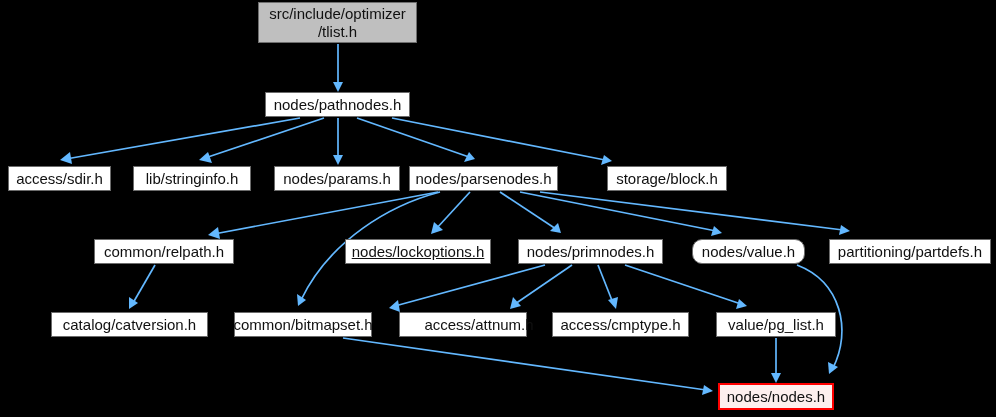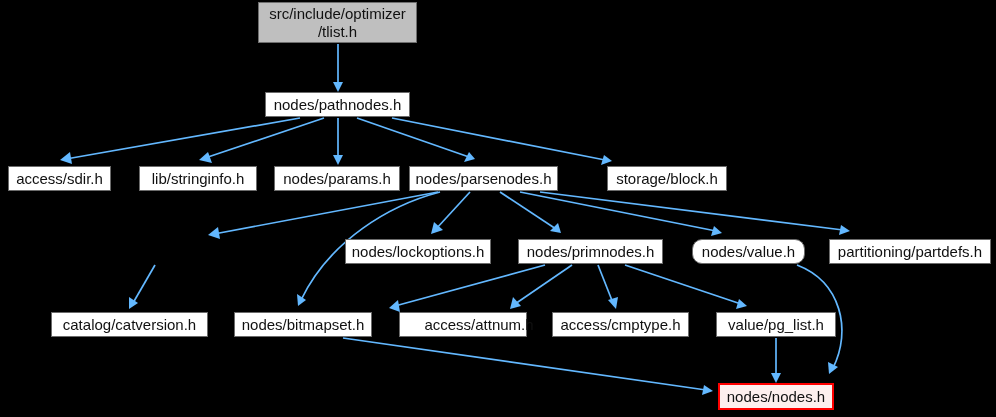--- a/index.html
+++ b/index.html
@@ -96,27 +96,28 @@
       </g>
       <g>
         <path d="M776,338 L776,377" stroke="#63b8ff" stroke-width="1.7" fill="none"></path>
         <polygon points="776,383 771,373 781,373" fill="#63b8ff"></polygon>
       </g>
     </svg>
 <div class="node root" style="left: 258px; top: 2px; width: 159px; height: 41px;">src/include/optimizer
 /tlist.h</div>
     <div class="node" style="left: 265px; top: 92px; width: 145px; height: 25px;">nodes/pathnodes.h</div>
     <div class="node" style="left: 8px; top: 166px; width: 103px; height: 25px;">access/sdir.h</div>
-    <div class="node" style="left: 133px; top: 166px; width: 118px; height: 25px; margin-left: 6px;">lib/stringinfo.h</div>
+    <div class="node" style="left: 133px; top: 166px; width: 118px; height: 25px;">lib/stringinfo.h</div>
     <div class="node" style="left: 274px; top: 166px; width: 126px; height: 25px;">nodes/params.h</div>
     <div class="node" style="left: 409px; top: 166px; width: 149px; height: 25px; text-align: center;">nodes/parsenodes.h</div>
     <div class="node" style="left: 607px; top: 166px; width: 120px; height: 25px;">storage/block.h</div>
-    <div class="node" style="left: 345px; top: 239px; width: 146px; height: 25px;">nodes/lockoptions.h</div>
+    <div class="node" style="left: 94px; top: 239px; width: 140px; height: 25px;">common/relpath.h</div>
+    <div class="node" style="left: 345px; top: 239px; width: 146px; height: 25px; text-decoration: underline;">nodes/lockoptions.h</div>
     <div class="node" style="left: 518px; top: 239px; width: 145px; height: 25px;">nodes/primnodes.h</div>
     <div class="node" style="left: 692px; top: 239px; width: 113px; height: 25px; border-radius: 10px;">nodes/value.h</div>
     <div class="node" style="left: 829px; top: 239px; width: 162px; height: 25px;">partitioning/partdefs.h</div>
     <div class="node" style="left: 51px; top: 312px; width: 157px; height: 25px;">catalog/catversion.h</div>
-    <div class="node" style="left: 234px; top: 312px; width: 138px; height: 25px;">nodes/bitmapset.h</div>
+    <div class="node" style="left: 234px; top: 312px; width: 138px; height: 25px;">common/bitmapset.h</div>
     <div class="node" style="left: 399px; top: 312px; width: 128px; height: 25px; padding-left: 32px;">access/attnum.h</div>
     <div class="node" style="left: 552px; top: 312px; width: 137px; height: 25px;">access/cmptype.h</div>
     <div class="node" style="left: 716px; top: 312px; width: 120px; height: 25px;">value/pg_list.h</div>
     <div class="node target" style="left: 718px; top: 383px; width: 116px; height: 27px; text-align: center;">nodes/nodes.h</div>
   </div>
 
 </body></html>

